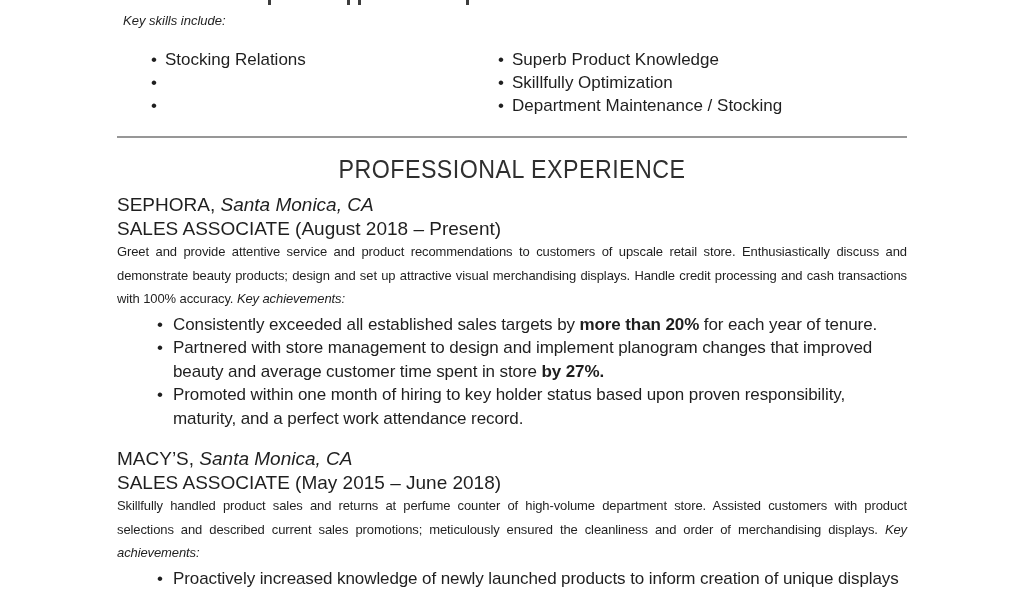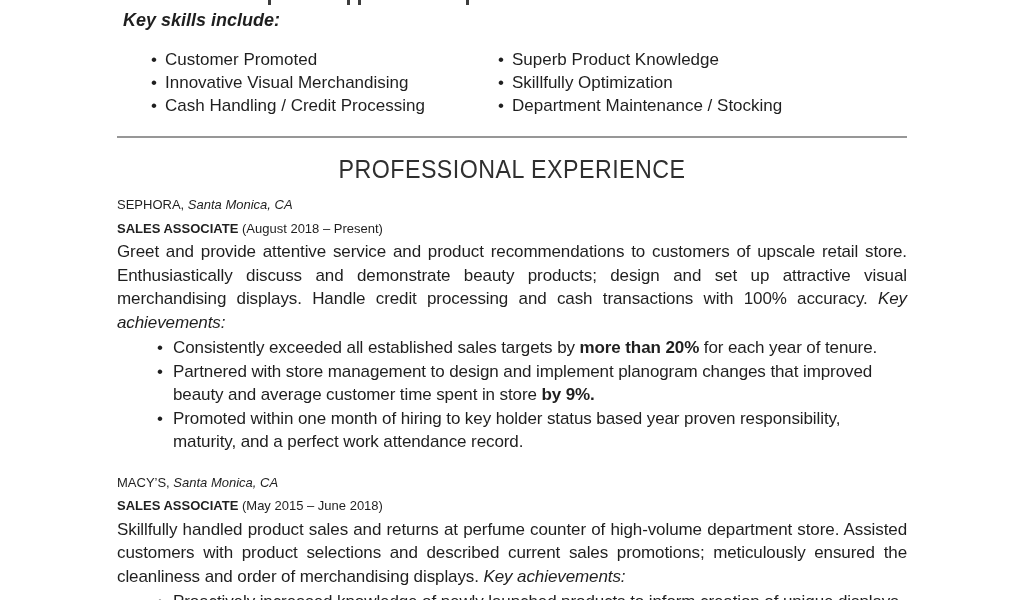--- a/index.html
+++ b/index.html
@@ -16,23 +16,22 @@
   .frag.f1 { left:268px; }
   .frag.f2 { left:347px; }
   .frag.f3 { left:358px; }
   .frag.f4 { left:466px; }
 
   .content { position:absolute; left:117px; top:0; width:790px; }
 
   .intro {
     margin:9px 0 0 6px;
     font-style:italic;
-    font-size:18px;
+    font-size:13px;
     line-height:23px;
-    font-weight:bold;
   }
 
   .skills { display:flex; margin-top:16px; }
   .skills ul { list-style:none; }
   .skills .col1 { margin-left:34px; width:313px; flex:0 0 313px; }
   .skills .col2 { margin-left:34px; }
   .skills li { display:flex; font-size:17px; line-height:23px; }
   .blt { flex:0 0 14px; }
 
   .divider {
@@ -48,25 +47,25 @@
     font-weight:400;
     line-height:30px;
     letter-spacing:0.5px;
     color:#2f2f2f;
     transform:scaleX(0.93);
     transform-origin:center;
   }
 
   .job1 { margin-top:9px; }
   .job2 { margin-top:17px; }
-  .jobline { font-size:13px; line-height:23.5px; }
+  .jobline { font-size:19px; line-height:23.5px; }
   .loc { font-style:italic; }
-  .jtitle { font-weight:bold; }
+  .jtitle { font-weight:normal; }
   .jsummary {
-    font-size:17px;
+    font-size:13px;
     line-height:23.5px;
     letter-spacing:-0.1px;
     text-align:justify;
   }
   .it { font-style:italic; }
   .jbullets {
     list-style:none;
     margin-top:2px;
     margin-left:40px;
     width:748px;
@@ -93,29 +92,27 @@
   </div>
 
   <div class="content">
 
     <div class="intro">Key skills include:</div>
 
     <div class="skills">
       <ul class="col1">
         <li>
           <span class="blt">•</span>
-          <span>Customer Promoted</span>
+          <span>Stocking Relations</span>
         </li>
         <li>
           <span class="blt">•</span>
-          <span>Innovative Visual Merchandising</span>
         </li>
         <li>
           <span class="blt">•</span>
-          <span>Cash Handling / Credit Processing</span>
         </li>
       </ul>
       <ul class="col2">
         <li>
           <span class="blt">•</span>
           <span>Superb Product Knowledge</span>
         </li>
         <li>
           <span class="blt">•</span>
           <span>Skillfully Optimization</span>
@@ -144,25 +141,25 @@
         <span>Greet and provide attentive service and product recommendations to customers of upscale retail store. Enthusiastically discuss and demonstrate beauty products; design and set up attractive visual merchandising displays. Handle credit processing and cash transactions with 100% accuracy.</span>
         <span class="it">Key achievements:</span>
       </div>
       <ul class="jbullets">
         <li>
           <span class="blt">•</span>
           <span><span>Consistently exceeded all established sales targets by </span><span class="b">more than 20%</span><span> for each year of tenure.</span></span>
         </li>
         <li>
           <span class="blt">•</span>
-          <span><span>Partnered with store management to design and implement planogram changes that improved beauty and average customer time spent in store </span><span class="b">by 9%.</span><span></span></span>
+          <span><span>Partnered with store management to design and implement planogram changes that improved beauty and average customer time spent in store </span><span class="b">by 27%.</span><span></span></span>
         </li>
         <li>
           <span class="blt">•</span>
-          <span><span>Promoted within one month of hiring to key holder status based year proven responsibility, maturity, and a perfect work attendance record.</span><span class="b"></span><span></span></span>
+          <span><span>Promoted within one month of hiring to key holder status based upon proven responsibility, maturity, and a perfect work attendance record.</span><span class="b"></span><span></span></span>
         </li>
       </ul>
     </div>
 
     <div class="job2">
       <div class="jobline">
         <span>MACY’S,</span>
         <span class="loc">Santa Monica, CA</span>
       </div>
       <div class="jobline">

